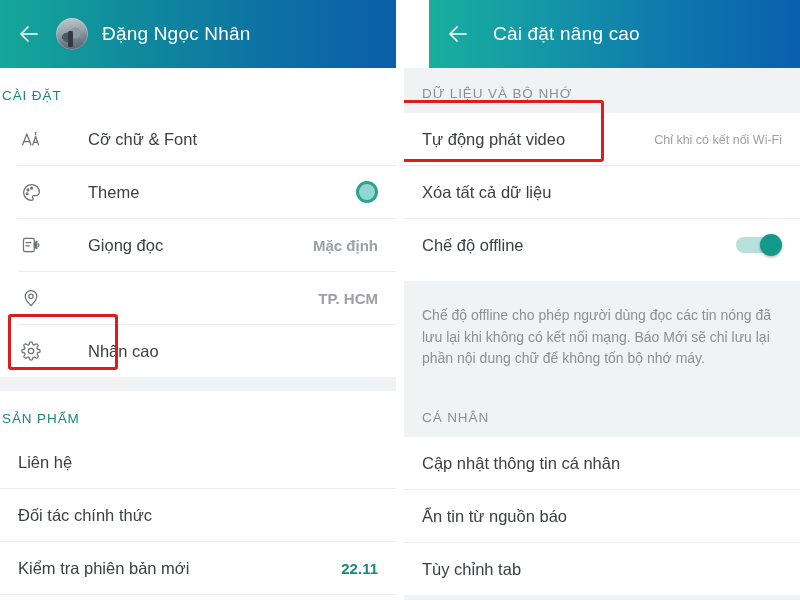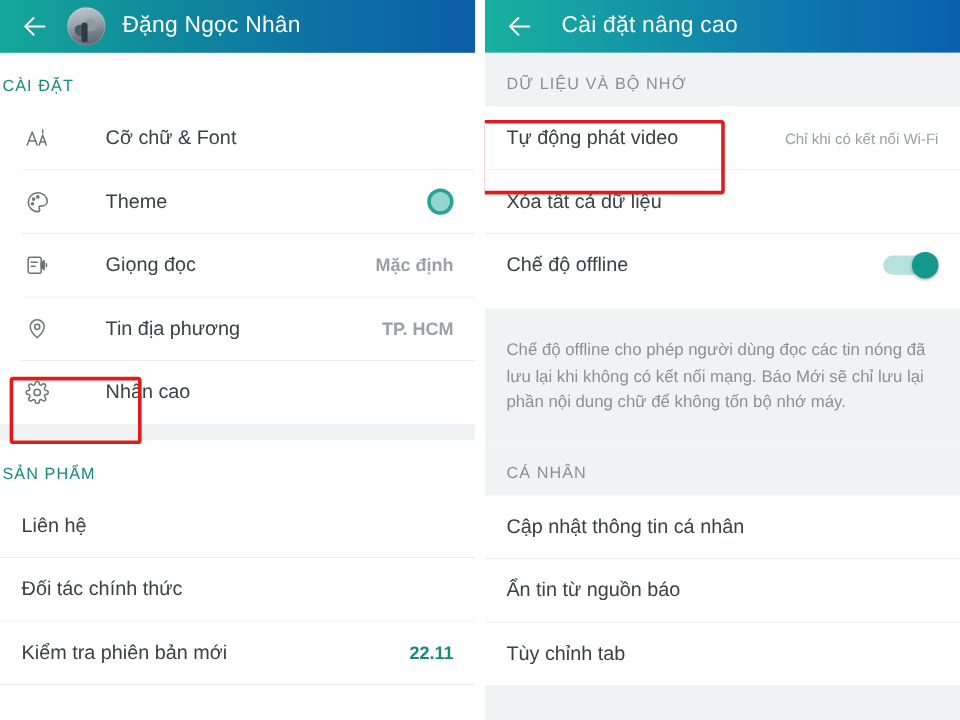--- a/index.html
+++ b/index.html
@@ -19,28 +19,29 @@
     height: 600px;
     background: #ffffff;
     overflow: hidden;
   }
   .panel-left  { width: 396px; }
   .panel-gap   { width: 8px; background: #ffffff; height: 600px; }
   .panel-right { width: 396px; }
 
   
   .appbar {
-    height: 44px;
+    height: 68px;
     display: flex;
     align-items: center;
     padding: 0 14px;
     background: linear-gradient(90deg, #14a79a 0%, #10899c 35%, #0d6fa4 70%, #0b5ea8 100%);
   }
   .appbar-right {
     background: linear-gradient(90deg, #18b09e 0%, #1497a6 30%, #0e78ad 65%, #0a5fae 100%);
+    margin-left: 25px;
   }
   .back-arrow {
     width: 30px; height: 30px;
     flex: 0 0 auto;
     display: flex; align-items: center; justify-content: center;
     cursor: pointer;
   }
   .back-arrow svg { display: block; }
   .avatar {
     width: 32px; height: 32px;
@@ -255,21 +256,20 @@
     </div>
     <div class="divider"></div>
 
     <div class="row">
       <span class="row-icon">
         <svg width="20" height="20" viewBox="0 0 24 24" fill="none" stroke="#6d7277" stroke-width="1.5" stroke-linecap="round" stroke-linejoin="round">
           <path d="M12 21s7-6.2 7-11a7 7 0 1 0-14 0c0 4.8 7 11 7 11z"></path>
           <circle cx="12" cy="10" r="2.6"></circle>
         </svg>
       </span>
-      <span class="row-label">Tin địa phương</span>
       <span class="row-value">TP. HCM</span>
     </div>
     <div class="divider"></div>
 
     <div class="row">
       <span class="row-icon">
         <svg width="20" height="20" viewBox="0 0 24 24" fill="none" stroke="#6d7277" stroke-width="1.5" stroke-linecap="round" stroke-linejoin="round">
           <circle cx="12" cy="12" r="3.2"></circle>
           <path d="M19.4 15a1.6 1.6 0 0 0 .3 1.8l.1.1a2 2 0 1 1-2.8 2.8l-.1-.1a1.6 1.6 0 0 0-1.8-.3 1.6 1.6 0 0 0-1 1.5V21a2 2 0 1 1-4 0v-.1A1.6 1.6 0 0 0 9 19.4a1.6 1.6 0 0 0-1.8.3l-.1.1a2 2 0 1 1-2.8-2.8l.1-.1a1.6 1.6 0 0 0 .3-1.8 1.6 1.6 0 0 0-1.5-1H3a2 2 0 1 1 0-4h.1A1.6 1.6 0 0 0 4.6 9a1.6 1.6 0 0 0-.3-1.8l-.1-.1a2 2 0 1 1 2.8-2.8l.1.1a1.6 1.6 0 0 0 1.8.3H9a1.6 1.6 0 0 0 1-1.5V3a2 2 0 1 1 4 0v.1a1.6 1.6 0 0 0 1 1.5 1.6 1.6 0 0 0 1.8-.3l.1-.1a2 2 0 1 1 2.8 2.8l-.1.1a1.6 1.6 0 0 0-.3 1.8V9a1.6 1.6 0 0 0 1.5 1H21a2 2 0 1 1 0 4h-.1a1.6 1.6 0 0 0-1.5 1z"></path>
         </svg>

